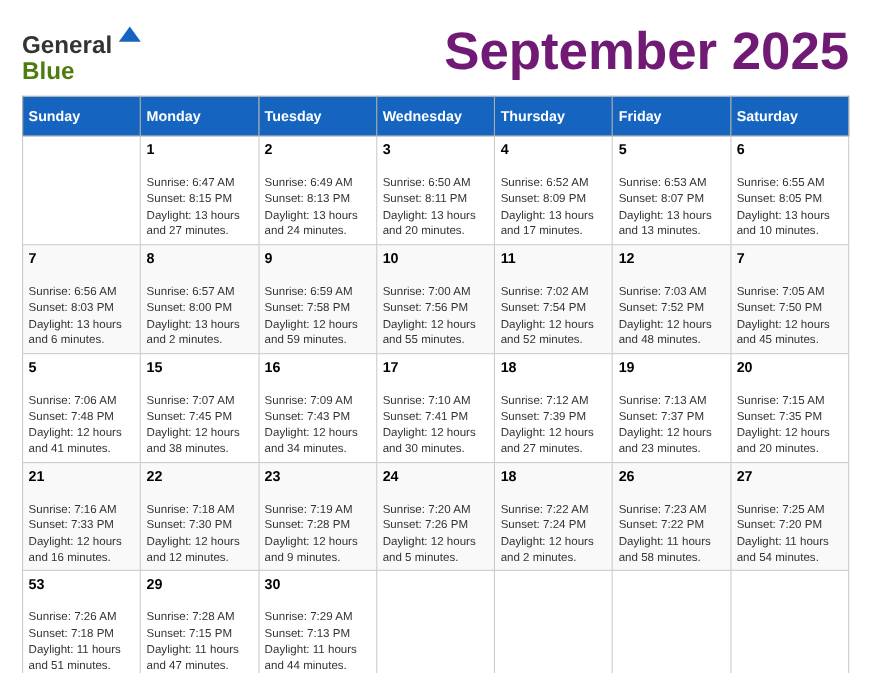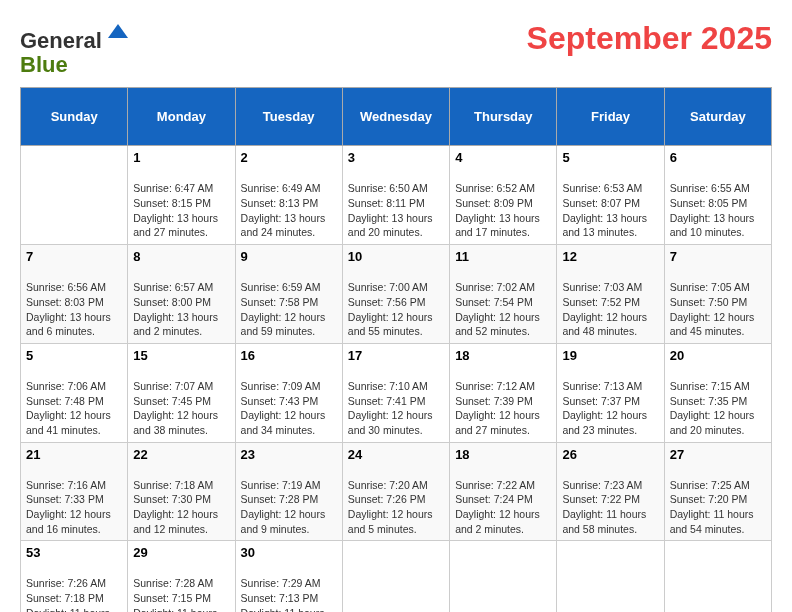--- a/index.html
+++ b/index.html
@@ -29,38 +29,38 @@
     .logo-blue { color: #4d7c0f; text-align: center; }
     .logo-icon {
       width: 28px;
       height: 28px;
       margin-left: 2px;
     }
     .title-block {
       text-align: right;
     }
     .month-title {
-      font-size: 32px;
-      font-weight: bold;
-      color: #ef4444;
+      font-size: 48px;
+      font-weight: bold;
+      color: #701a75;
     }
     .location {
       font-size: 16px;
       color: #444;
     }
     table {
       width: 100%;
       border-collapse: collapse;
       font-size: 11px;
     }
     thead th {
       background-color: #1565c0;
       color: #fff;
-      text-align: center;
-      padding: 21px 5px;
+      text-align: left;
+      padding: 10px 5px;
       font-size: 13px;
       font-weight: bold;
       border: 1px solid #aaa;
     }
     tbody td {
       border: 1px solid #ccc;
       vertical-align: top;
       padding: 4px 5px;
       height: 90px;
       width: calc(100% / 7);

